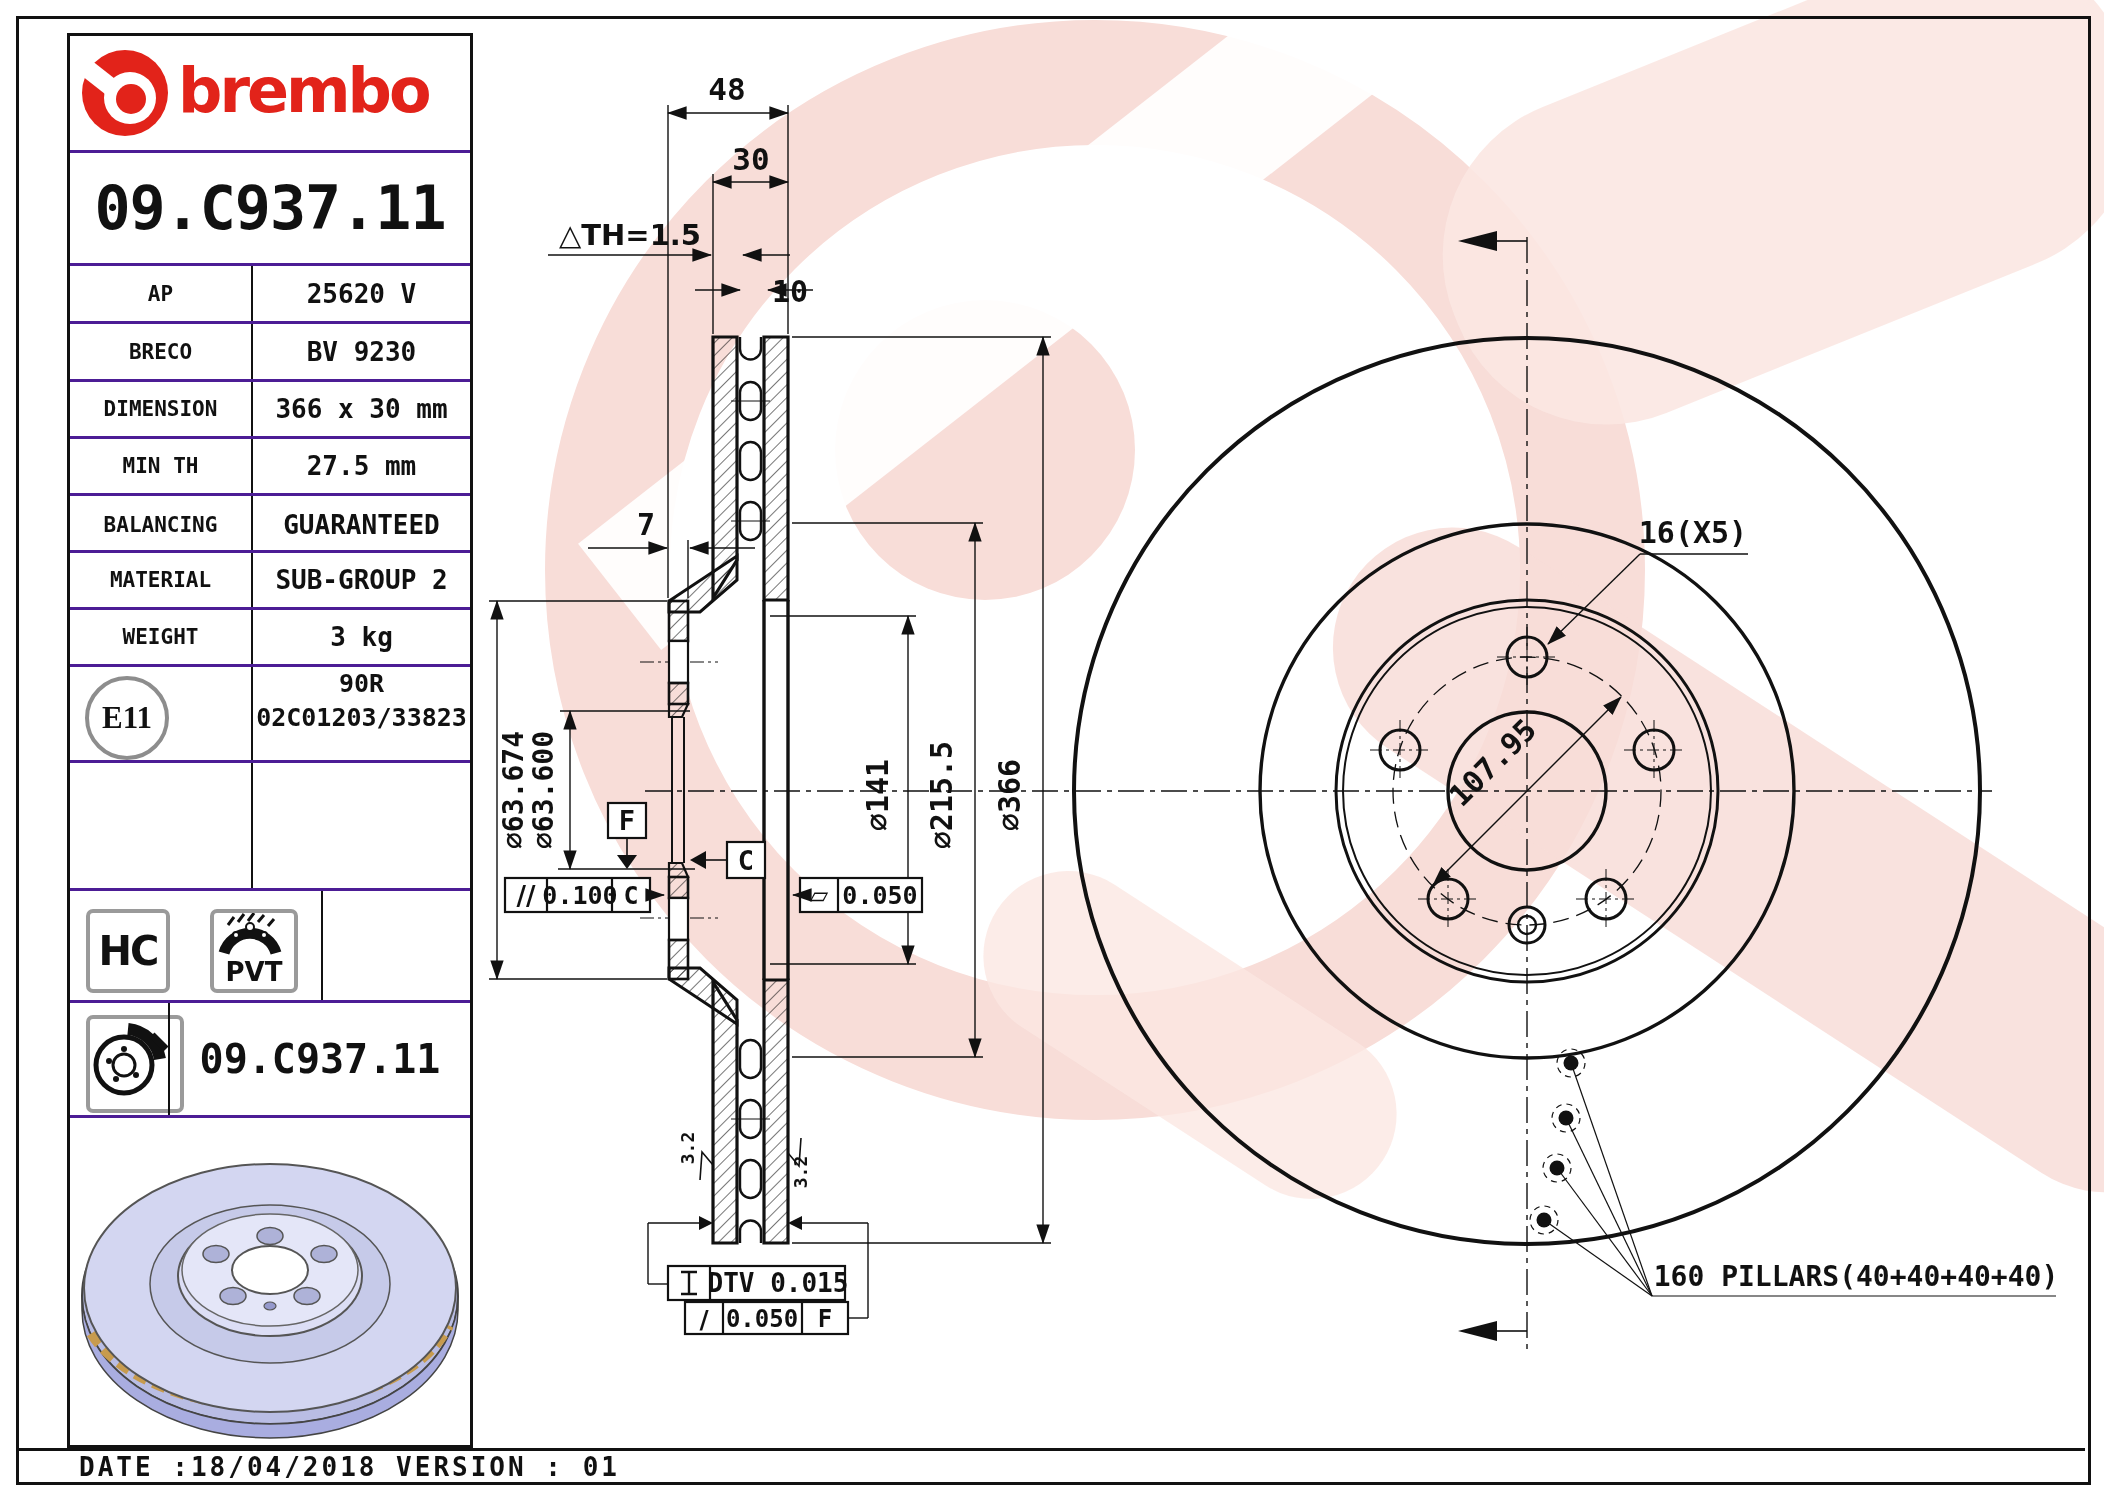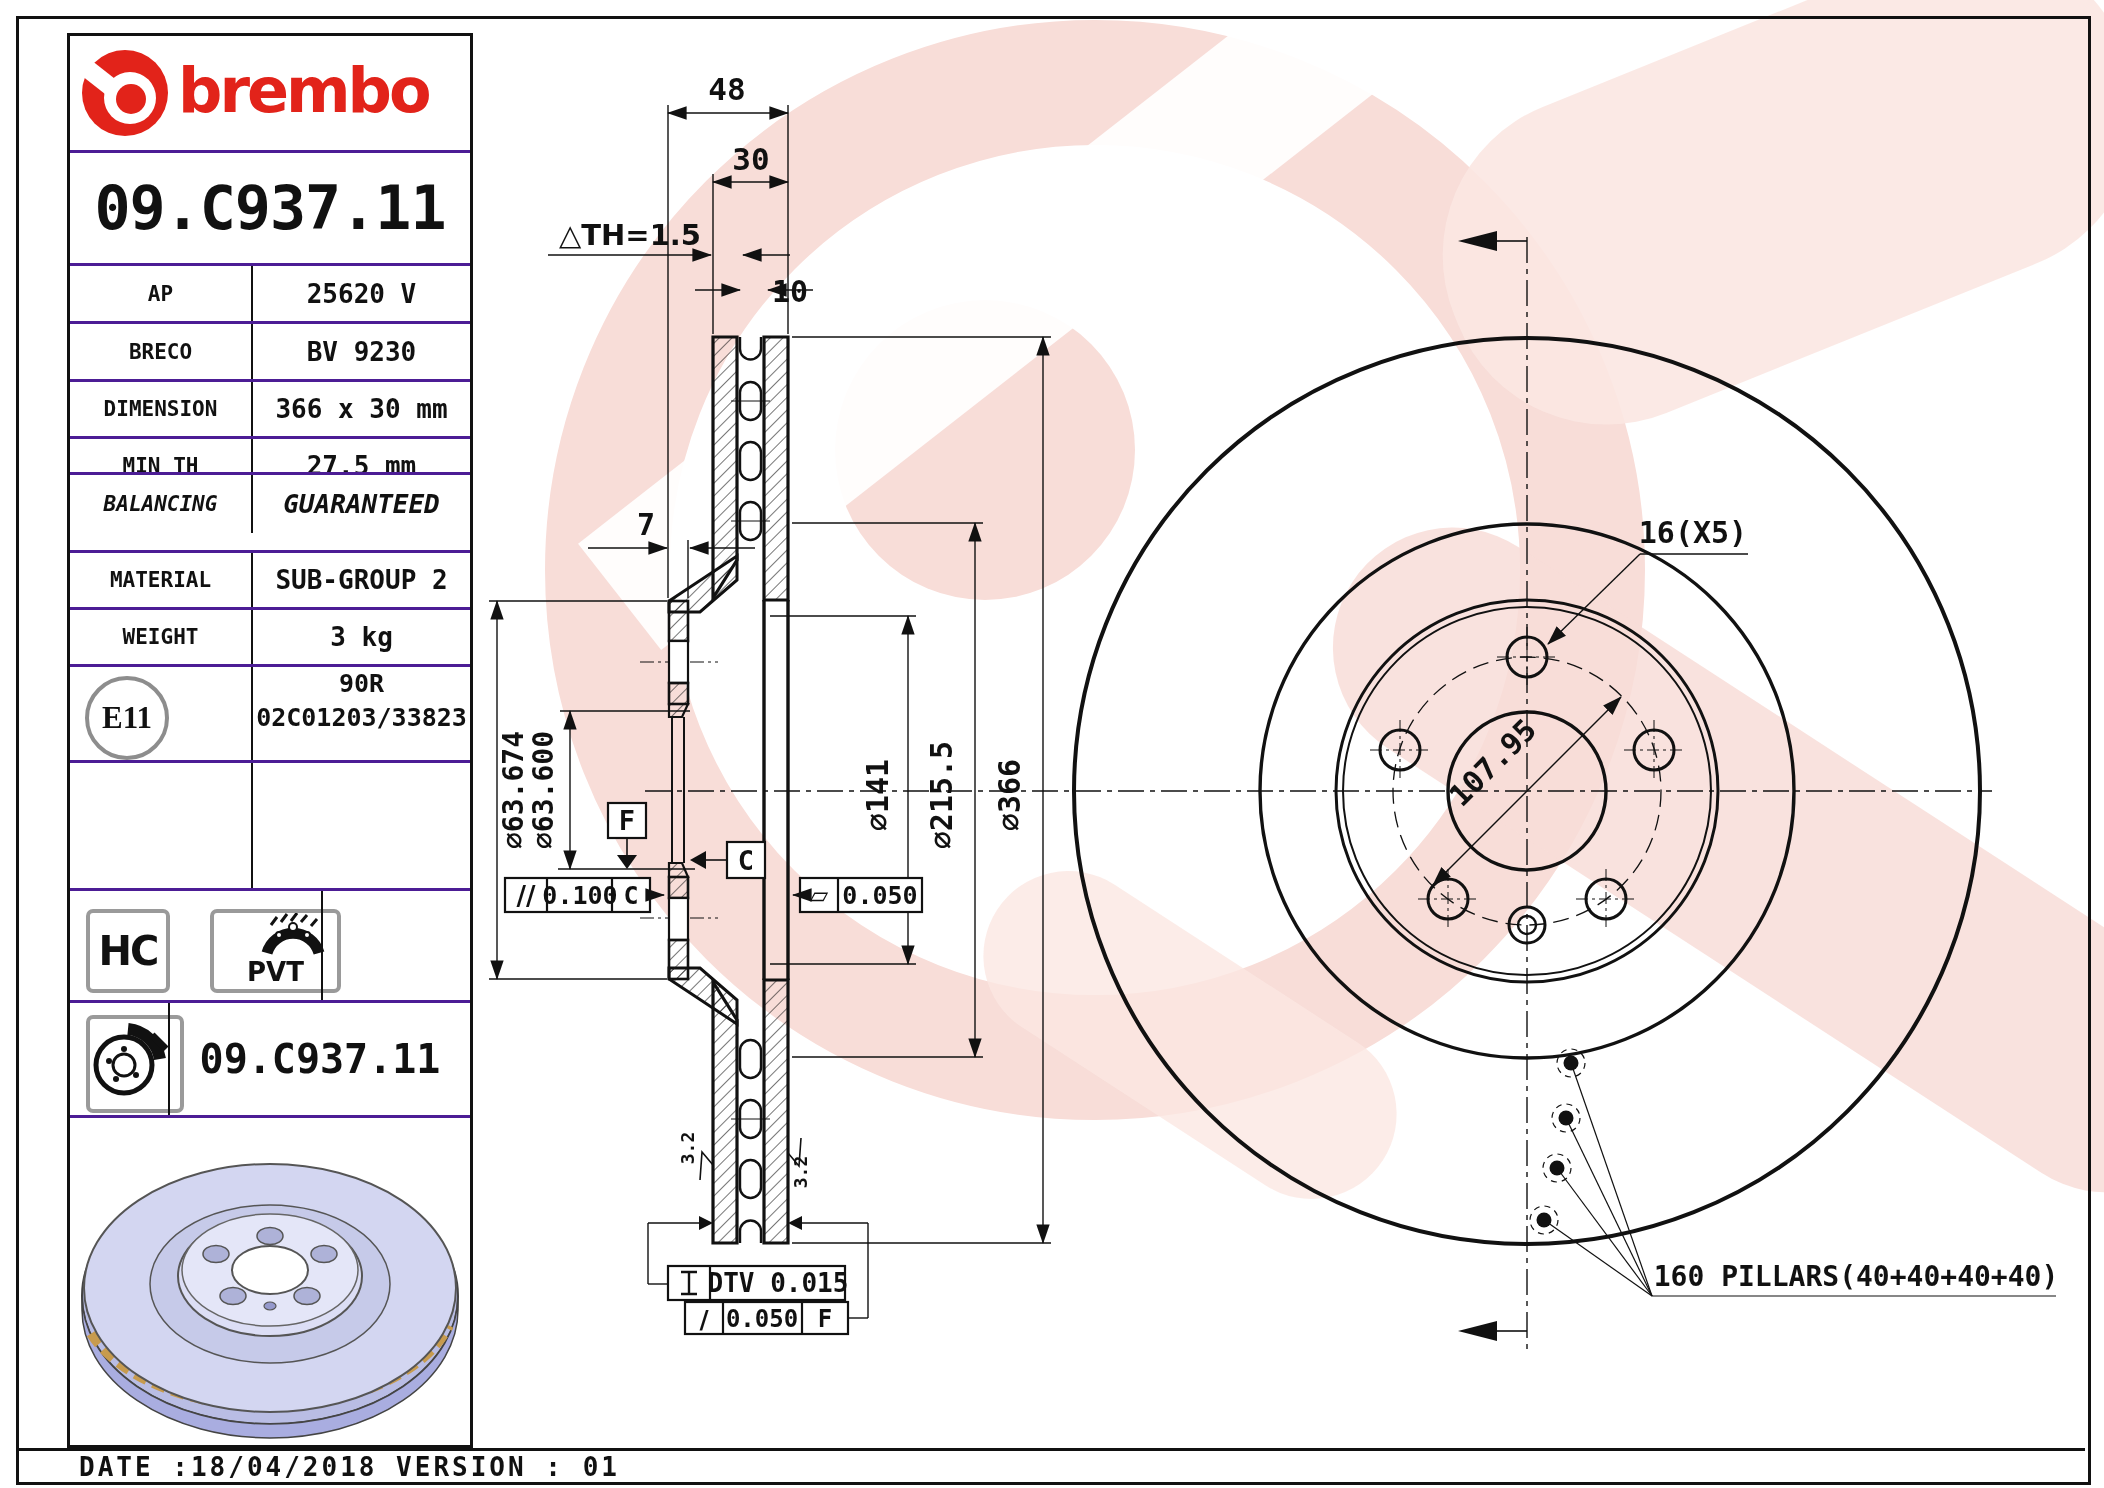--- a/index.html
+++ b/index.html
@@ -39,21 +39,21 @@
   
   .e11circ{position:absolute;left:15px;top:9px;width:76px;height:76px;border:4px solid #8d8d8d;border-radius:50%;
            display:flex;align-items:center;justify-content:center;font-family:"Liberation Serif","DejaVu Serif",serif;
            font-size:31px;font-weight:bold;}
   .e11txt{position:absolute;left:181px;width:219px;height:100%;border-left:2px solid #111;box-sizing:border-box;
           display:flex;flex-direction:column;align-items:center;justify-content:flex-start;font-size:25px;font-weight:bold;line-height:34px;}
   
   .badge{position:absolute;border:4px solid #9a9a9a;border-radius:7px;background:#fff;}
   .hcb{left:16px;top:18px;width:76px;height:76px;display:flex;align-items:center;justify-content:center;
        font-size:40px;font-weight:bold;font-family:"DejaVu Sans",sans-serif;letter-spacing:-2px;}
-  .pvtb{left:140px;top:18px;width:80px;height:76px;padding-left:43px;}
+  .pvtb{left:140px;top:18px;width:80px;height:76px;}
   .pvtb .pv-txt{position:absolute;left:0;bottom:2px;width:100%;text-align:center;font-size:26px;font-weight:bold;
        font-family:"DejaVu Sans",sans-serif;}
   .discb{left:16px;top:12px;width:90px;height:90px;}
   .snd-pn{position:absolute;left:98px;top:0;width:302px;height:100%;border-left:2px solid #111;box-sizing:border-box;
           display:flex;align-items:center;justify-content:center;font-size:40px;font-weight:bold;}
   svg text{font-family:"DejaVu Sans Mono",monospace;font-weight:bold;fill:#111;}
   svg .sym{font-family:"DejaVu Sans",sans-serif;}
 </style>
 </head>
 <body>
@@ -94,21 +94,21 @@
       <div class="cellval">BV 9230</div>
     </div>
     <div class="prow" style="top:343px;height:57px;padding-left:11px;">
       <div class="celllbl">DIMENSION</div>
       <div class="cellval">366 x 30 mm</div>
     </div>
     <div class="prow" style="top:400px;height:57px;">
       <div class="celllbl">MIN TH</div>
       <div class="cellval">27.5 mm</div>
     </div>
-    <div class="prow" style="top:436px;height:61px;font-style:italic;">
+    <div class="prow" style="top:457px;height:61px;">
       <div class="celllbl">BALANCING</div>
       <div class="cellval">GUARANTEED</div>
     </div>
     <div class="prow" style="top:514px;height:57px;">
       <div class="celllbl">MATERIAL</div>
       <div class="cellval">SUB-GROUP 2</div>
     </div>
     <div class="prow" style="top:571px;height:57px;">
       <div class="celllbl">WEIGHT</div>
       <div class="cellval">3 kg</div>

